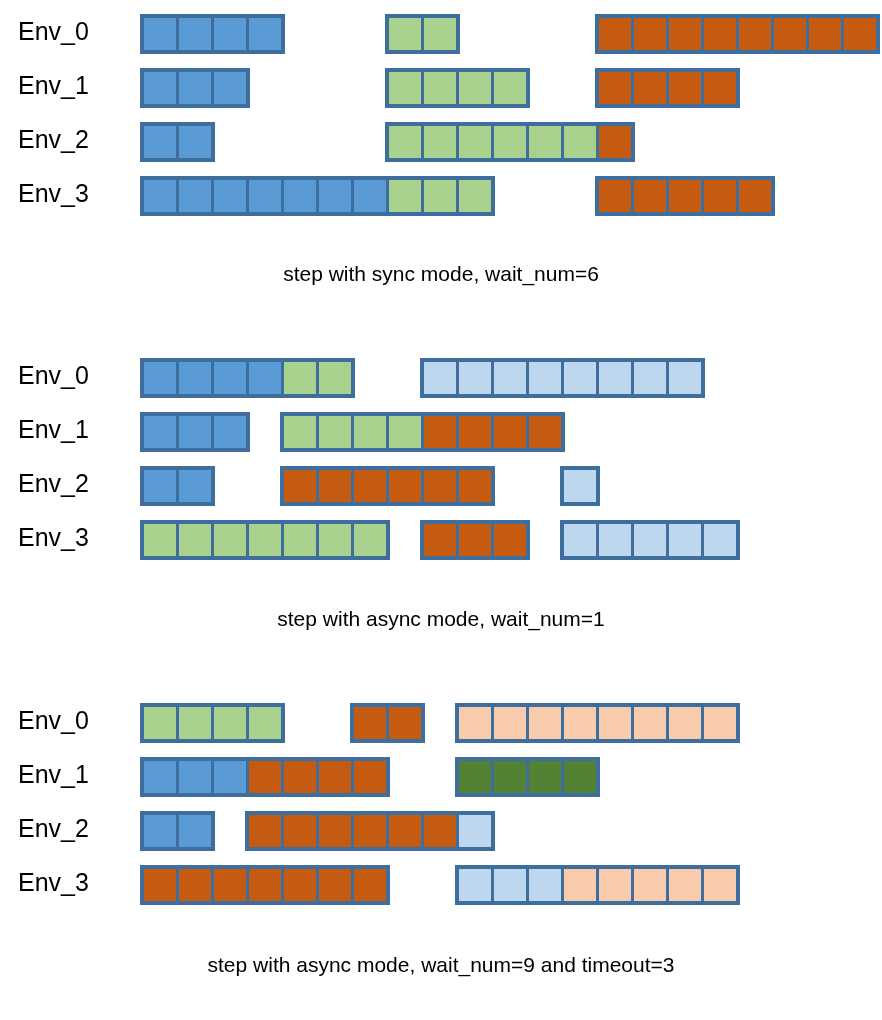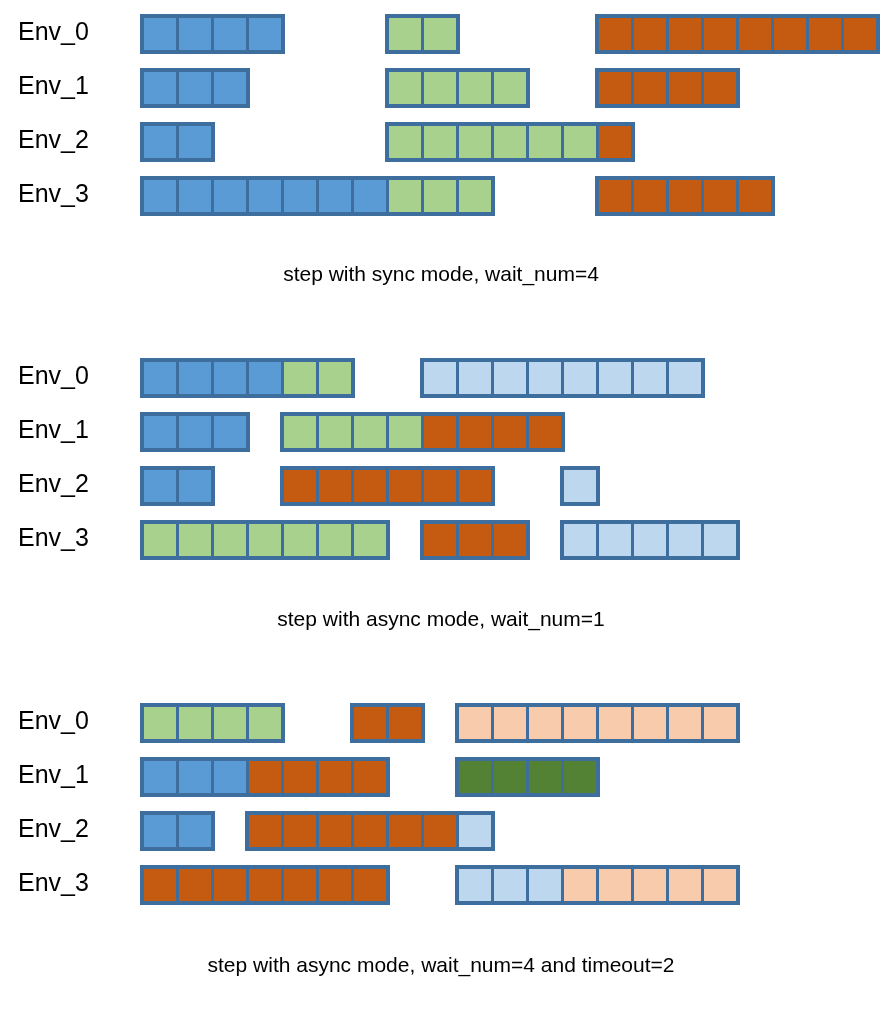--- a/index.html
+++ b/index.html
@@ -135,21 +135,21 @@
             </div>
             <div class="group" style="left: 595px;">
               <div class="cell" style="width: 32px; background: rgb(197, 90, 17);"></div>
               <div class="cell" style="width: 32px; background: rgb(197, 90, 17);"></div>
               <div class="cell" style="width: 32px; background: rgb(197, 90, 17);"></div>
               <div class="cell" style="width: 32px; background: rgb(197, 90, 17);"></div>
               <div class="cell" style="width: 32px; background: rgb(197, 90, 17);"></div>
             </div>
           </div>
         </div>
-        <div class="caption" style="position: absolute; left: 0px; top: 262px;">step with sync mode, wait_num=4</div>
+        <div class="caption" style="position: absolute; left: 0px; top: 262px;">step with sync mode, wait_num=6</div>
       </div>
       <div class="section">
         <div class="row" style="position: absolute; left: 0px; right: 0px; top: 352px;">
           <div class="row-label">Env_0</div>
           <div class="track">
             <div class="group" style="left: 140px;">
               <div class="cell" style="width: 32px; background: rgb(91, 155, 213);"></div>
               <div class="cell" style="width: 32px; background: rgb(91, 155, 213);"></div>
               <div class="cell" style="width: 32px; background: rgb(91, 155, 213);"></div>
               <div class="cell" style="width: 32px; background: rgb(91, 155, 213);"></div>
@@ -317,16 +317,16 @@
               <div class="cell" style="width: 32px; background: rgb(189, 215, 238);"></div>
               <div class="cell" style="width: 32px; background: rgb(189, 215, 238);"></div>
               <div class="cell" style="width: 32px; background: rgb(248, 203, 173);"></div>
               <div class="cell" style="width: 32px; background: rgb(248, 203, 173);"></div>
               <div class="cell" style="width: 32px; background: rgb(248, 203, 173);"></div>
               <div class="cell" style="width: 32px; background: rgb(248, 203, 173);"></div>
               <div class="cell" style="width: 32px; background: rgb(248, 203, 173);"></div>
             </div>
           </div>
         </div>
-        <div class="caption" style="position: absolute; left: 0px; top: 953px;">step with async mode, wait_num=4 and timeout=2</div>
+        <div class="caption" style="position: absolute; left: 0px; top: 953px;">step with async mode, wait_num=9 and timeout=3</div>
       </div>
     </div>
 </div>
 
 </body></html>

